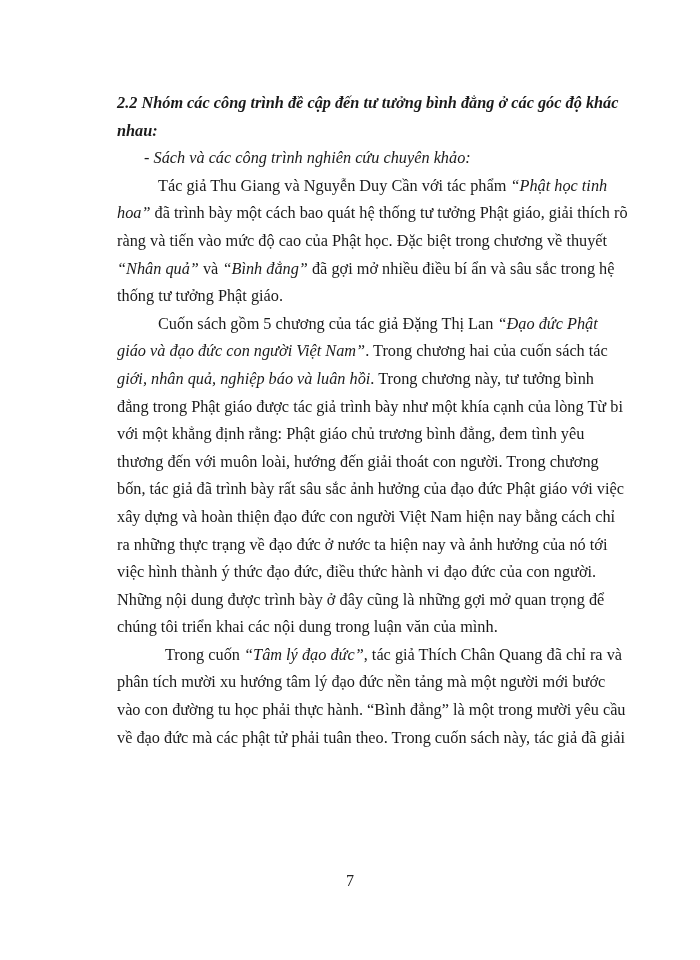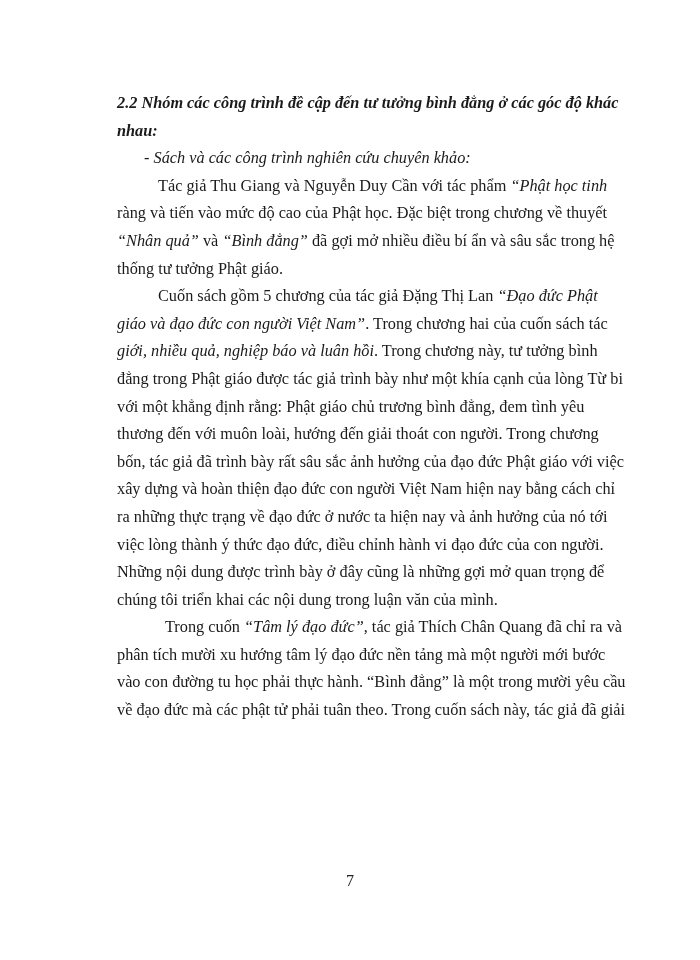--- a/index.html
+++ b/index.html
@@ -31,35 +31,36 @@
 <body>
 
 <div class="page">
   <div class="content">
     <span class="line bold-italic">2.2 Nhóm các công trình đề cập đến tư tưởng bình đẳng ở các góc độ khác</span>
     <span class="line last bold-italic">nhau:</span>
     <span class="line last italic indent-small">- Sách và các công trình nghiên cứu chuyên khảo:</span>
     <div id="paragraphs">
         <div>
           <span class="line indent"><span>Tác giả Thu Giang và Nguyễn Duy Cần với tác phẩm </span><span class="italic">“Phật học tinh</span></span>
+          <span class="line"><span class="italic">hoa”</span><span> đã trình bày một cách bao quát hệ thống tư tưởng Phật giáo, giải thích rõ</span></span>
           <span class="line"><span>ràng và tiến vào mức độ cao của Phật học. Đặc biệt trong chương về thuyết</span></span>
           <span class="line"><span class="italic">“Nhân quả”</span><span> và </span><span class="italic">“Bình đẳng”</span><span> đã gợi mở nhiều điều bí ẩn và sâu sắc trong hệ</span></span>
           <span class="line last"><span>thống tư tưởng Phật giáo.</span></span>
         </div>
         <div>
           <span class="line indent"><span>Cuốn sách gồm 5 chương của tác giả Đặng Thị Lan </span><span class="italic">“Đạo đức Phật</span></span>
           <span class="line"><span class="italic">giáo và đạo đức con người Việt Nam”</span><span>. Trong chương hai của cuốn sách tác</span></span>
-          <span class="line"><span class="italic">giới, nhiều quả, nghiệp báo và luân hồi</span><span>. Trong chương này, tư tưởng bình</span></span>
+          <span class="line"><span class="italic">giới, nhân quả, nghiệp báo và luân hồi</span><span>. Trong chương này, tư tưởng bình</span></span>
           <span class="line"><span>đẳng trong Phật giáo được tác giả trình bày như một khía cạnh của lòng Từ bi</span></span>
           <span class="line"><span>với một khẳng định rằng: Phật giáo chủ trương bình đẳng, đem tình yêu</span></span>
           <span class="line"><span>thương đến với muôn loài, hướng đến giải thoát con người. Trong chương</span></span>
           <span class="line"><span>bốn, tác giả đã trình bày rất sâu sắc ảnh hưởng của đạo đức Phật giáo với việc</span></span>
           <span class="line"><span>xây dựng và hoàn thiện đạo đức con người Việt Nam hiện nay bằng cách chỉ</span></span>
           <span class="line"><span>ra những thực trạng về đạo đức ở nước ta hiện nay và ảnh hưởng của nó tới</span></span>
-          <span class="line"><span>việc lòng thành ý thức đạo đức, điều chỉnh hành vi đạo đức của con người.</span></span>
+          <span class="line"><span>việc hình thành ý thức đạo đức, điều thức hành vi đạo đức của con người.</span></span>
           <span class="line"><span>Những nội dung được trình bày ở đây cũng là những gợi mở quan trọng để</span></span>
           <span class="line last"><span>chúng tôi triển khai các nội dung trong luận văn của mình.</span></span>
         </div>
         <div>
           <span class="line indent-plus"><span>Trong cuốn </span><span class="italic">“Tâm lý đạo đức”</span><span>, tác giả Thích Chân Quang đã chỉ ra và</span></span>
           <span class="line"><span>phân tích mười xu hướng tâm lý đạo đức nền tảng mà một người mới bước</span></span>
           <span class="line"><span>vào con đường tu học phải thực hành. “Bình đẳng” là một trong mười yêu cầu</span></span>
           <span class="line"><span>về đạo đức mà các phật tử phải tuân theo. Trong cuốn sách này, tác giả đã giải</span></span>
         </div>
       </div>

